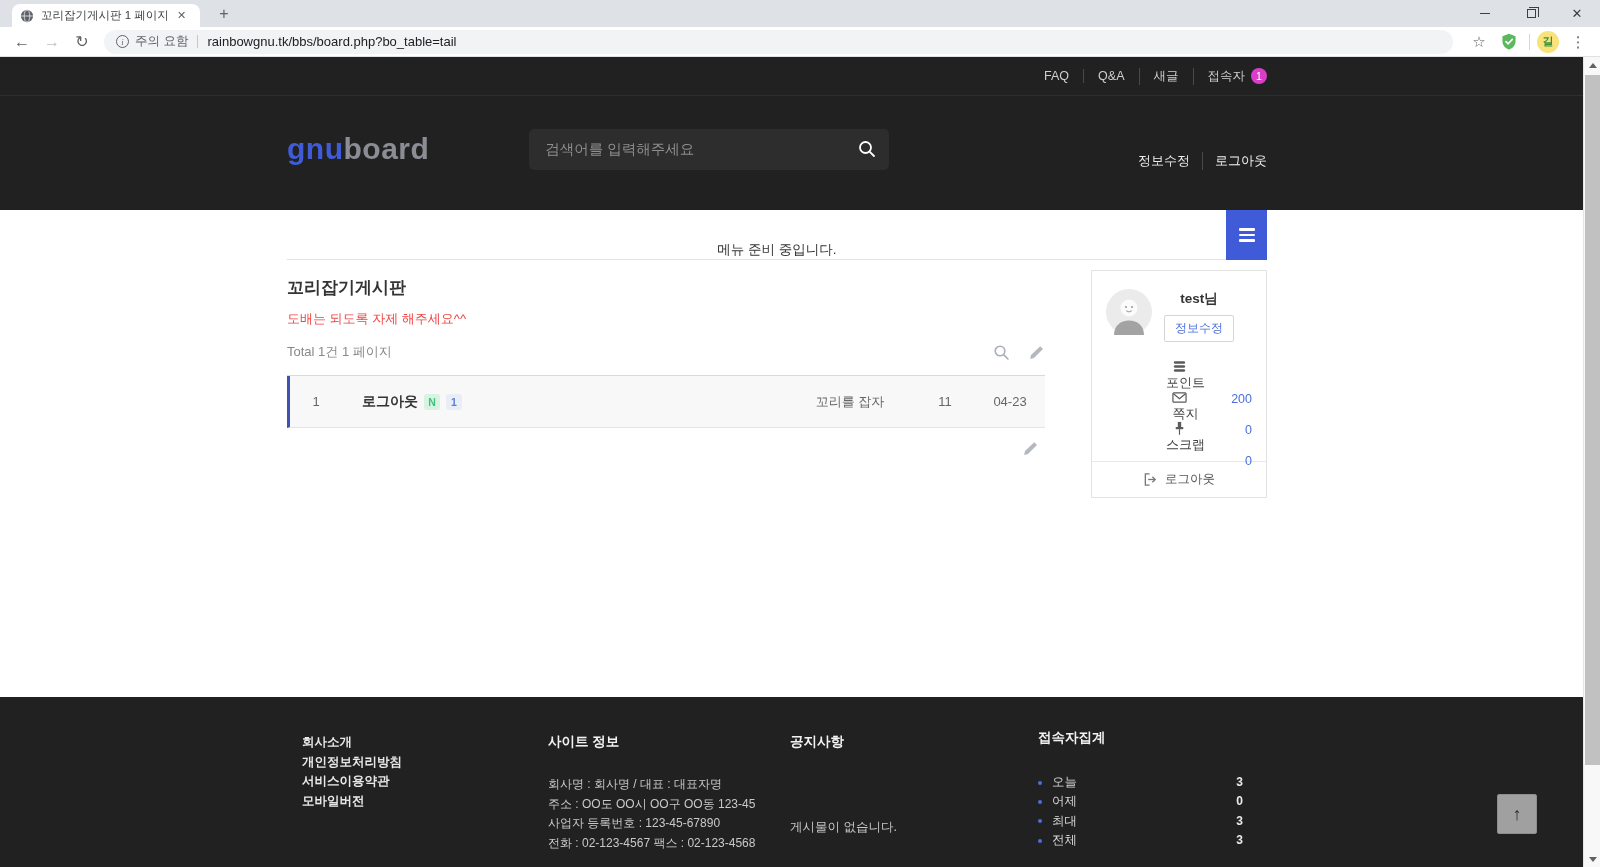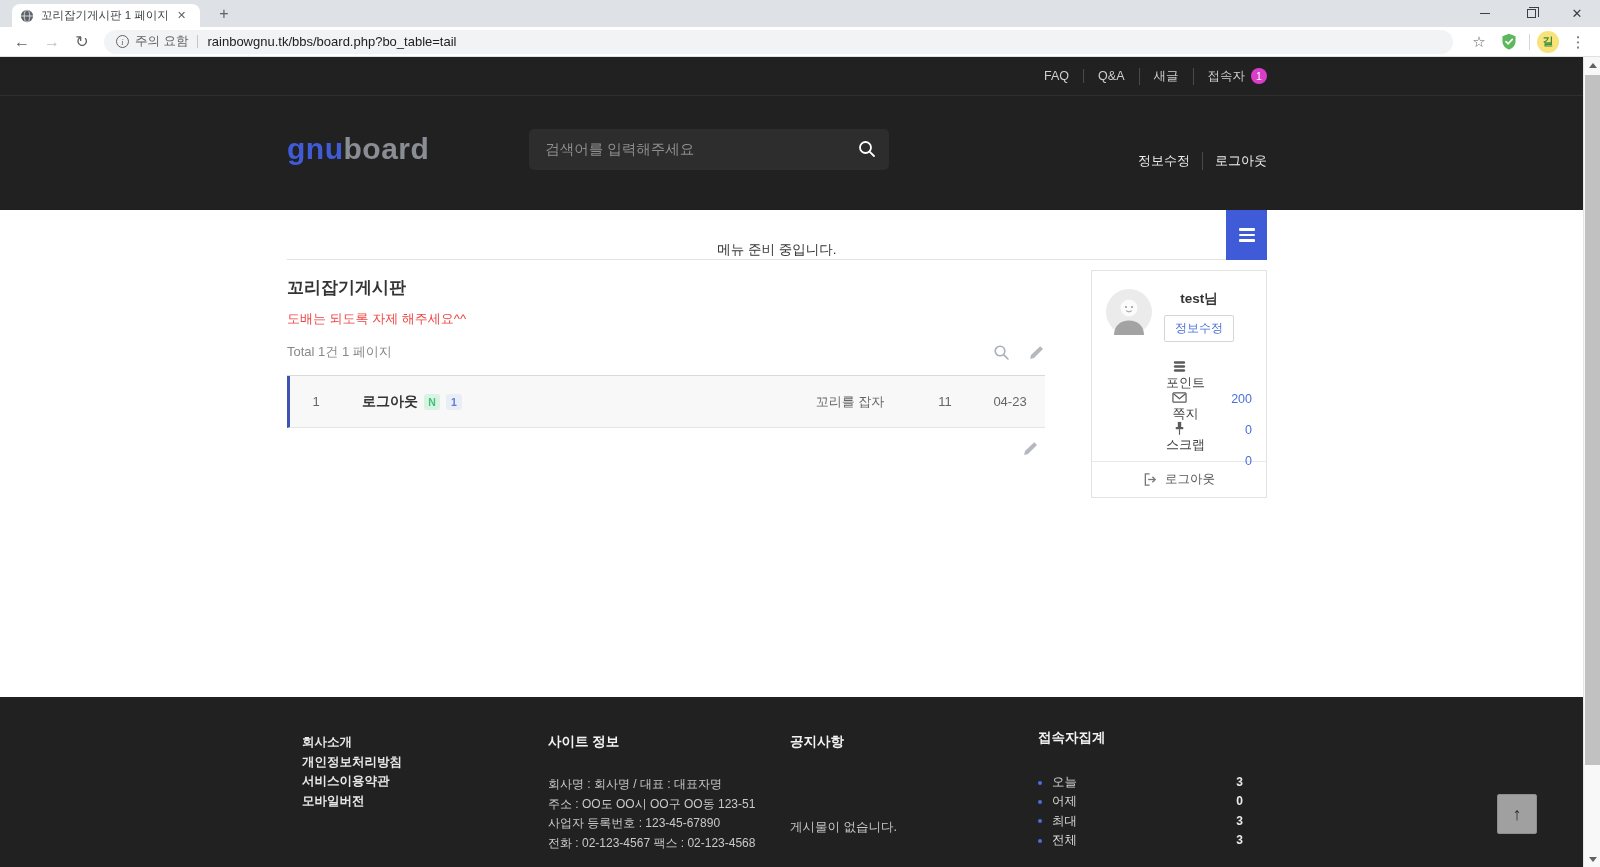--- a/index.html
+++ b/index.html
@@ -378,21 +378,21 @@
         <a class="f-link">회사소개</a>
         <a class="f-link">개인정보처리방침</a>
         <a class="f-link">서비스이용약관</a>
         <a class="f-link">모바일버전</a>
       </div>
 
       <div class="f-col2">
         <div class="f-heading">사이트 정보</div>
         <div class="f-lines">
           <div class="f-line">회사명 : 회사명 / 대표 : 대표자명</div>
-          <div class="f-line">주소 : OO도 OO시 OO구 OO동 123-51</div>
+          <div class="f-line">주소 : OO도 OO시 OO구 OO동 123-45</div>
           <div class="f-line">사업자 등록번호 : 123-45-67890</div>
           <div class="f-line">전화 : 02-123-4567 팩스 : 02-123-4568</div>
         </div>
       </div>
 
       <div class="f-col3">
         <div class="f-heading">공지사항</div>
         <div class="f-empty">게시물이 없습니다.</div>
       </div>
 

